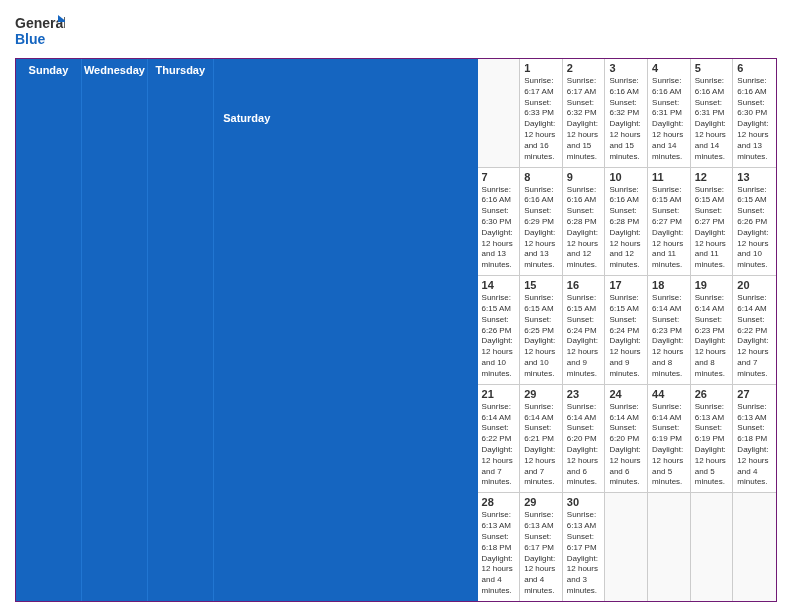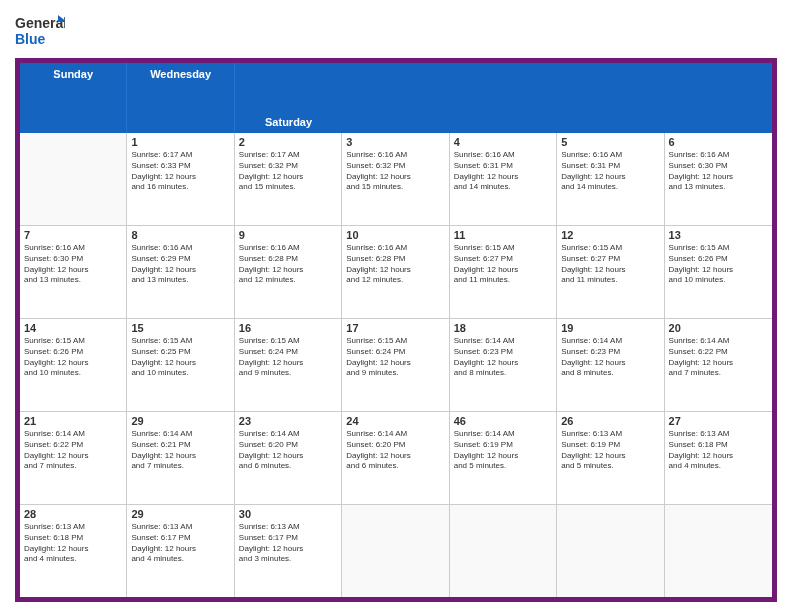--- a/index.html
+++ b/index.html
@@ -37,22 +37,22 @@
       color: #333;
       line-height: 1.1;
     }
     .subtitle {
       font-size: 14px;
       color: #555;
     }
     .calendar {
       flex: 1;
       display: flex;
-      flex-direction: column;
-      border: 5px solid #701a75;
+      flex-direction: row;
+      border: 1px solid #701a75;
     }
     .cal-header-row {
       display: grid;
       grid-template-columns: repeat(7, 1fr);
       background: #1565c0;
     }
     .cal-header-cell {
       color: #fff;
       font-size: 11px;
       font-weight: bold;
@@ -110,20 +110,21 @@
     <div class="title-block">
       <div class="main-title"></div>
       <div class="subtitle"></div>
     </div>
   </div>
 
   <div class="calendar">
     <div class="cal-header-row">
     <div class="cal-header-cell">Sunday</div>
         <div class="cal-header-cell">Wednesday</div>
+        <div class="cal-header-cell">Thursday</div>
         <div class="cal-header-cell">Saturday</div>
       </div>
     <div class="cal-body">
     <div class="cal-row">
           <div class="cal-cell empty"></div>
           <div class="cal-cell">
             <div class="day-num">1</div>
             <div class="cell-text" style="white-space: pre-line;">Sunrise: 6:17 AM
 Sunset: 6:33 PM
 Daylight: 12 hours
@@ -290,21 +291,21 @@
 and 6 minutes.</div>
           </div>
           <div class="cal-cell">
             <div class="day-num">24</div>
             <div class="cell-text" style="white-space: pre-line;">Sunrise: 6:14 AM
 Sunset: 6:20 PM
 Daylight: 12 hours
 and 6 minutes.</div>
           </div>
           <div class="cal-cell">
-            <div class="day-num">46</div>
+            <div class="day-num">44</div>
             <div class="cell-text" style="white-space: pre-line;">Sunrise: 6:14 AM
 Sunset: 6:19 PM
 Daylight: 12 hours
 and 5 minutes.</div>
           </div>
           <div class="cal-cell">
             <div class="day-num">26</div>
             <div class="cell-text" style="white-space: pre-line;">Sunrise: 6:13 AM
 Sunset: 6:19 PM
 Daylight: 12 hours

